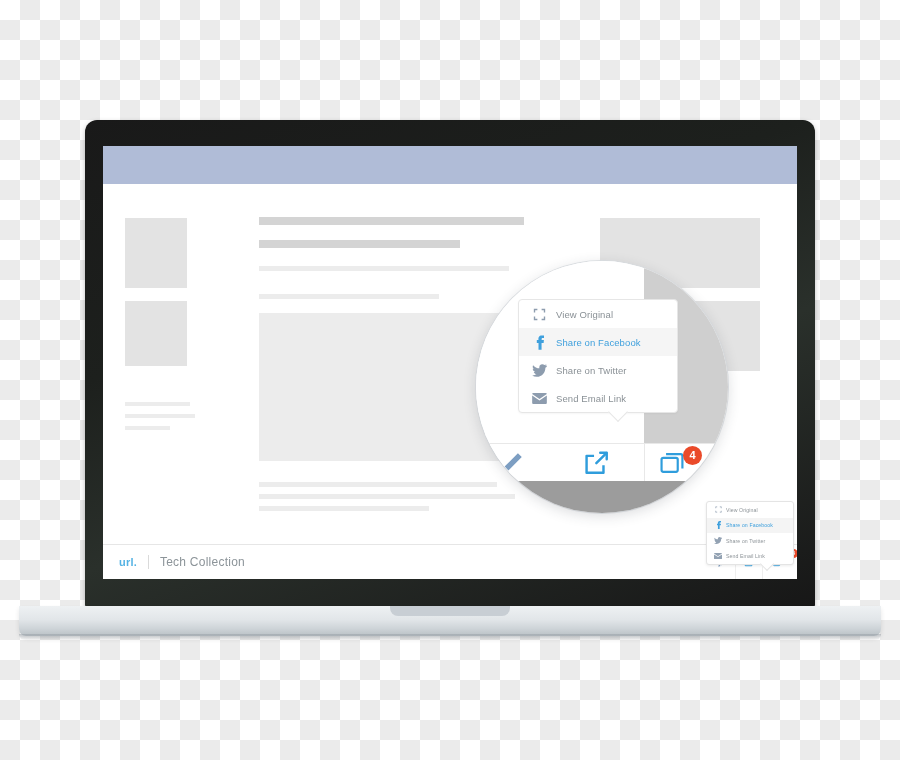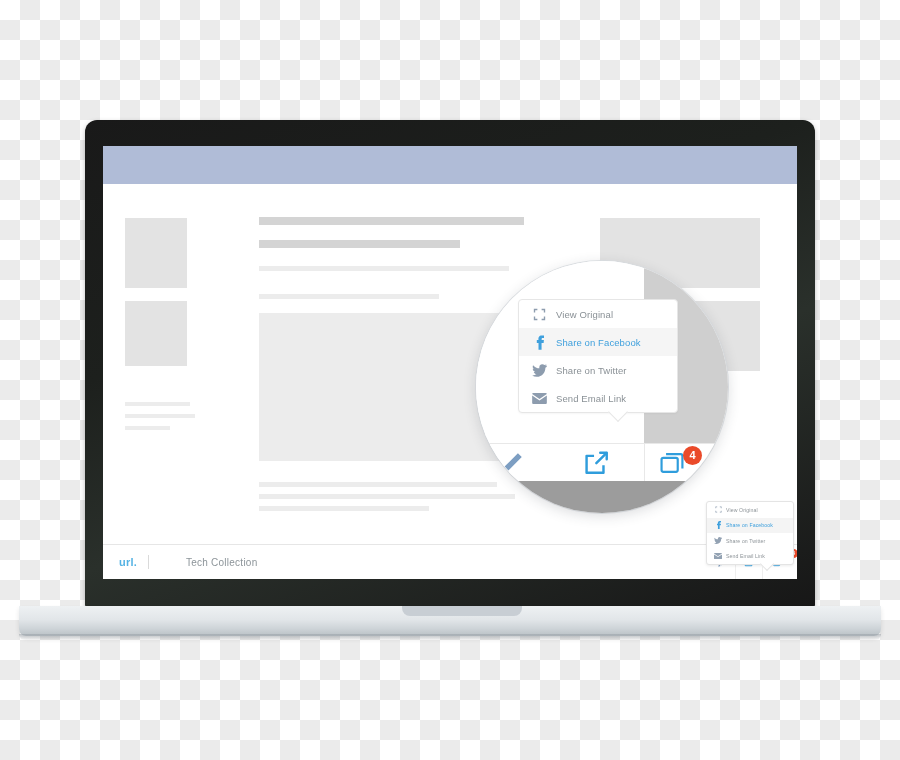--- a/index.html
+++ b/index.html
@@ -24,21 +24,20 @@
     background-position: 0 0, 20px 20px;
   }
 
   
   #laptop {
     position: absolute;
     left: 85px;
     top: 120px;
     width: 730px;
     height: 490px;
-    padding-left: 24px;
   }
 
   
   .bezel {
     position: absolute;
     left: 0; top: 0;
     width: 730px;
     height: 487px;
     background: linear-gradient(160deg, #191919 0%, #1d201d 35%, #2a302b 60%, #171717 100%);
     border-radius: 12px 12px 2px 2px;
@@ -119,24 +118,23 @@
     color: #55b3e4;
     letter-spacing: .2px;
   }
   .brand-sep {
     width: 1px;
     height: 14px;
     background: #dadada;
     margin: 0 11px;
   }
   .collection-name {
-    font-size: 10px;
+    font-size: 12px;
     color: #8c9499;
     letter-spacing: .25px;
-    margin-left: 26px;
   }
   .footer-actions {
     margin-left: auto;
     display: flex;
     align-items: center;
     height: 100%;
   }
   .footer-act {
     width: 26px;
     height: 100%;

